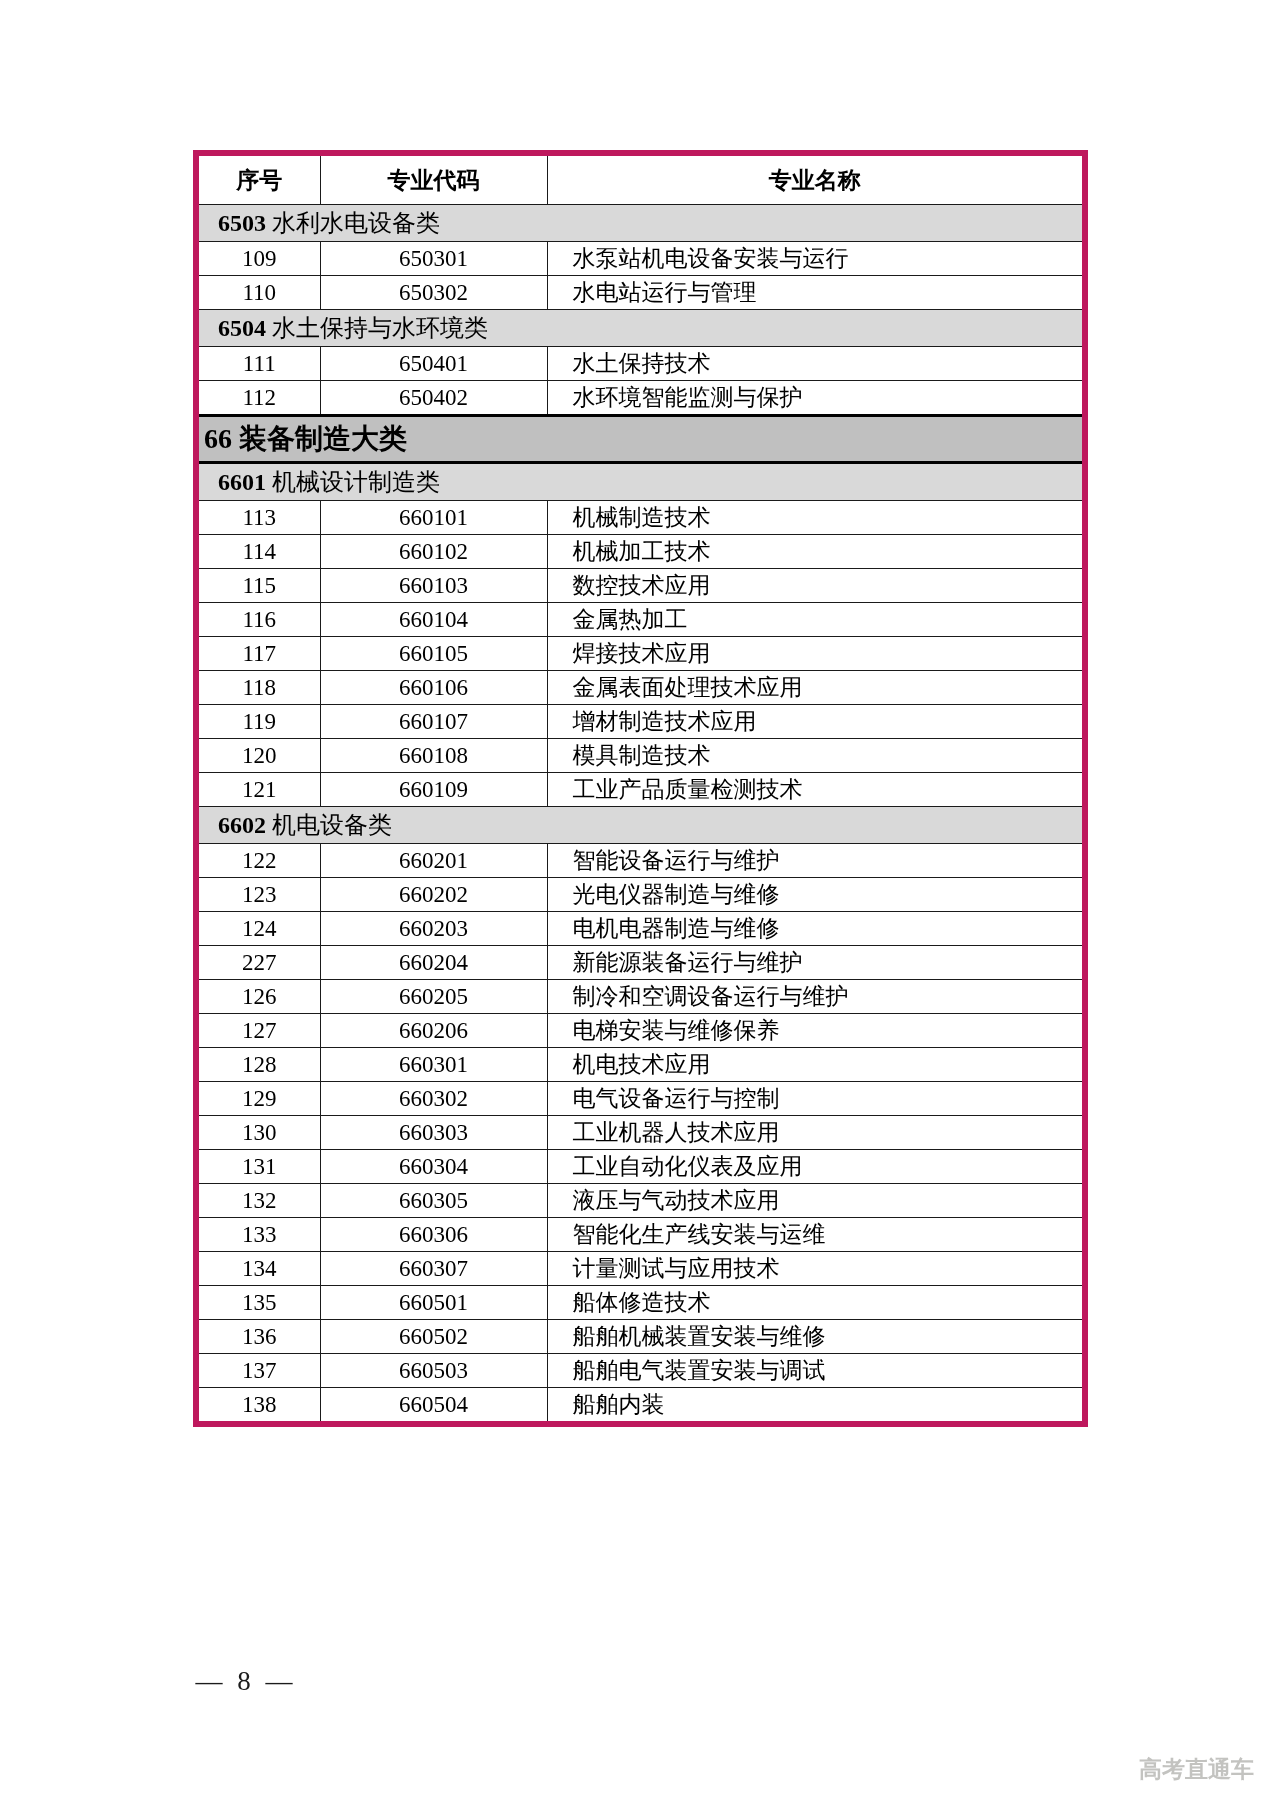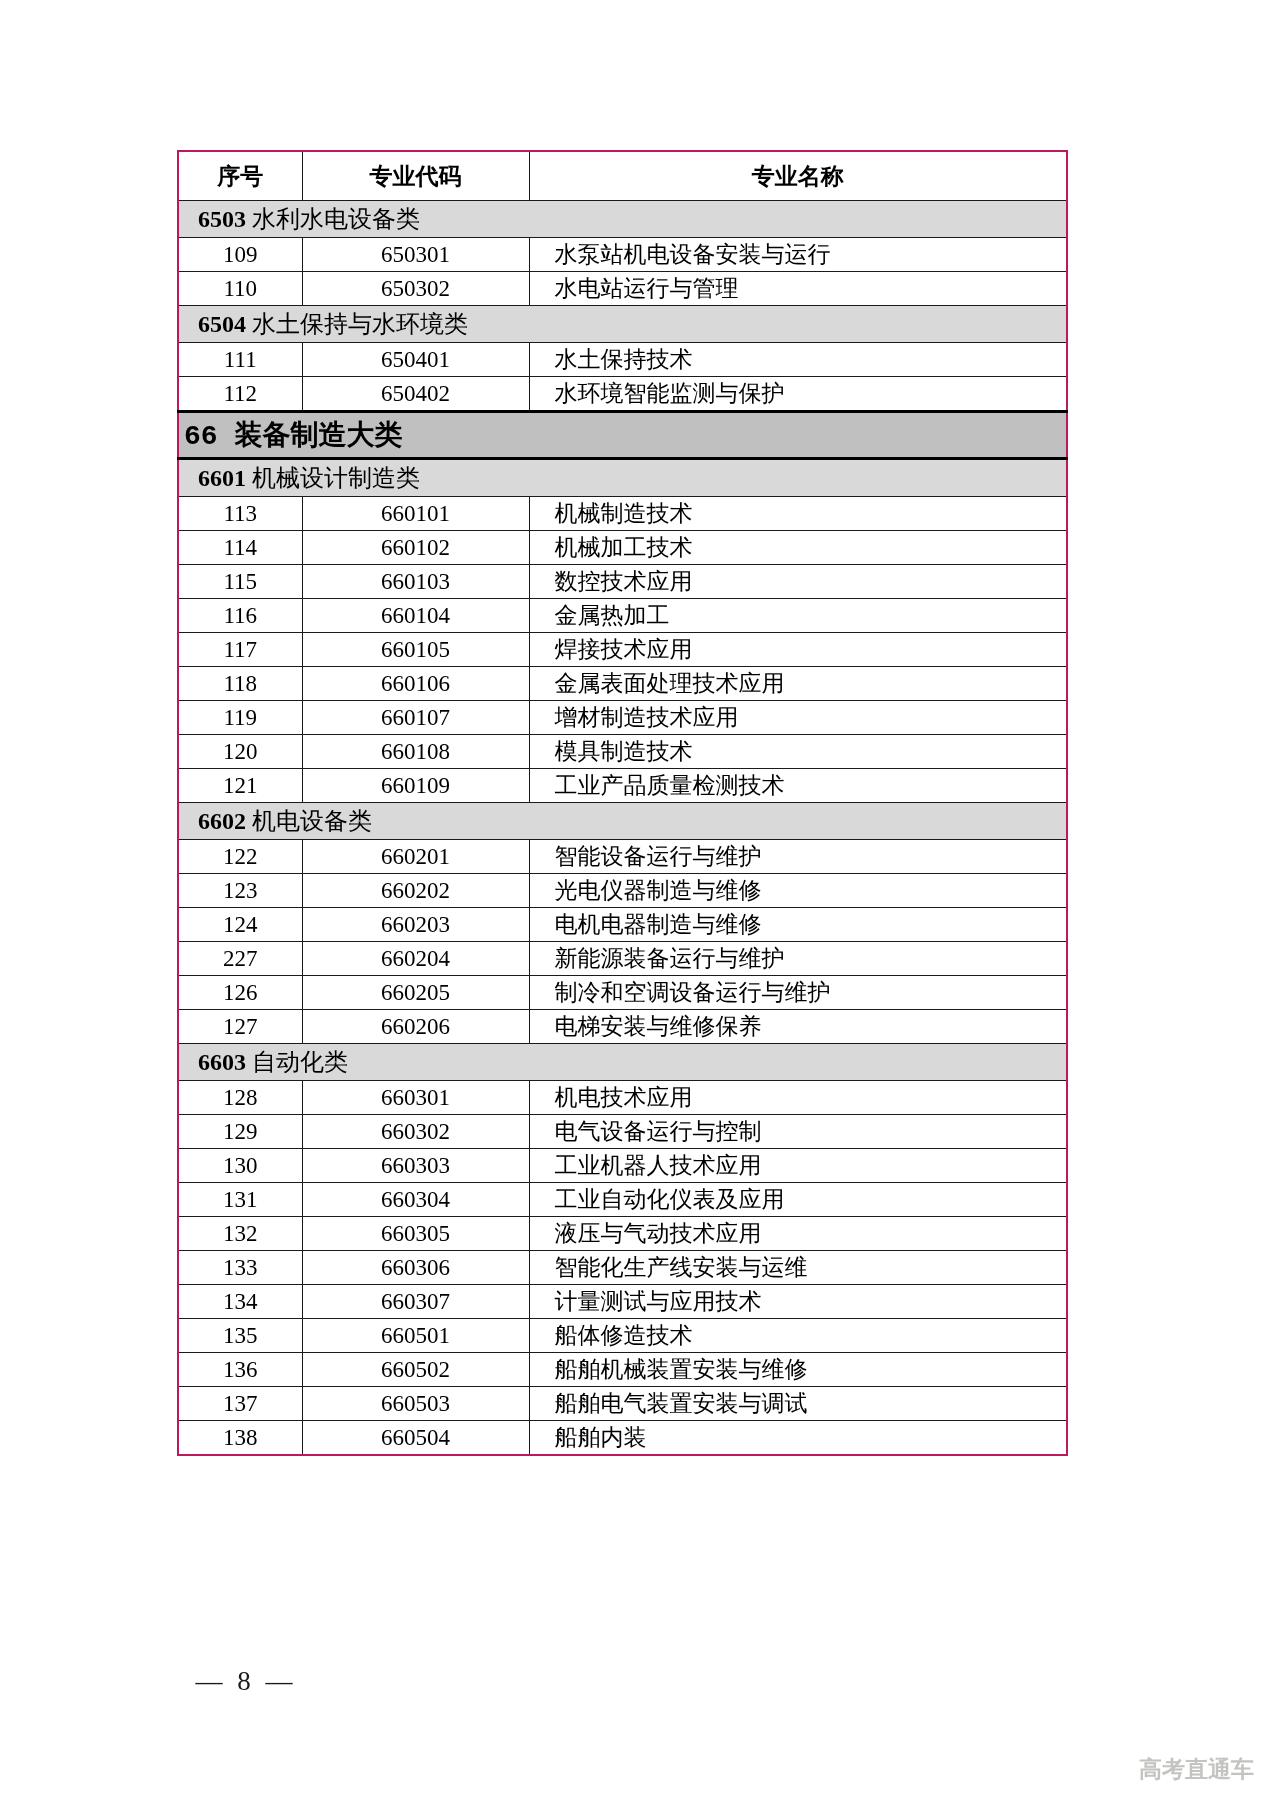--- a/index.html
+++ b/index.html
@@ -10,26 +10,26 @@
   }
   .page {
     position: relative;
     width: 1280px;
     height: 1811px;
     background: #ffffff;
     overflow: hidden;
   }
   table.doc-table {
     position: absolute;
-    left: 177px;
+    left: 193px;
     top: 150px;
     width: 889px;
     border-collapse: collapse;
     table-layout: fixed;
-    border: 2px solid #be185d;
+    border: 6px solid #be185d;
   }
   col.c-seq  { width: 124px; }
   col.c-code { width: 227px; }
   col.c-name { width: 538px; }
   th, td {
     border: 1px solid #1a1a1a;
     color: #000000;
     vertical-align: middle;
     padding: 0;
     overflow: hidden;
@@ -63,21 +63,21 @@
   tr.section-row .sec-code { font-weight: bold; }
   tr.major-row td {
     height: 44px;
     background: var(--major-bg, #c0c0c0);
     font-size: 28px;
     font-weight: bold;
     text-align: left;
     padding-left: 5px;
     border-top: 3px solid #000000;
     border-bottom: 3px solid #000000;
-    font-family: Liberation Mono, monospace;
+    font-family: Liberation Serif, serif;
   }
   .page-number {
     position: absolute;
     left: 186px;
     top: 1666px;
     width: 120px;
     text-align: center;
     font-size: 27px;
     color: #1c1c1c;
     letter-spacing: 4px;
@@ -215,23 +215,20 @@
         <tr class="data-row">
           <td class="seq-cell">126</td>
           <td class="code-cell">660205</td>
           <td class="name-cell">制冷和空调设备运行与维护</td>
         </tr>
         <tr class="data-row">
           <td class="seq-cell">127</td>
           <td class="code-cell">660206</td>
           <td class="name-cell">电梯安装与维修保养</td>
         </tr>
-        <tr class="section-row">
-          <td colspan="3"><span class="sec-code">6603</span><span class="sec-name">&nbsp;自动化类</span></td>
-        </tr>
         <tr class="data-row">
           <td class="seq-cell">128</td>
           <td class="code-cell">660301</td>
           <td class="name-cell">机电技术应用</td>
         </tr>
         <tr class="data-row">
           <td class="seq-cell">129</td>
           <td class="code-cell">660302</td>
           <td class="name-cell">电气设备运行与控制</td>
         </tr>

